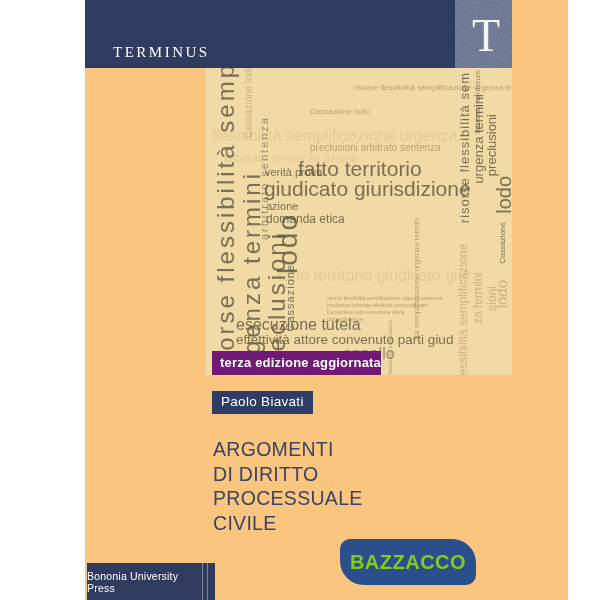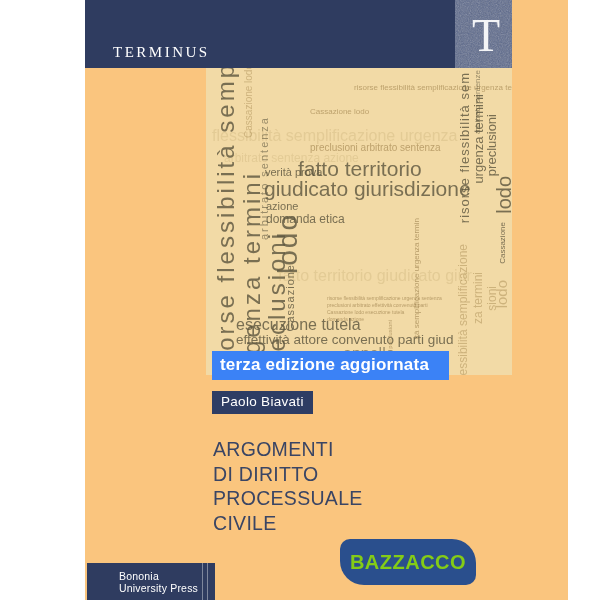--- a/index.html
+++ b/index.html
@@ -60,38 +60,38 @@
   .w29{left:72px;top:200px;font-size:16px;}
   .w30{left:121px;top:228px;font-size:5px;}
   .w31{left:121px;top:235px;font-size:5px;}
   .w32{left:121px;top:242px;font-size:5px;}
   .w33{left:121px;top:249px;font-size:5px;}
   .w34{left:207px;top:150px;font-size:8px;}
   .w35{left:38px;top:-4px;font-size:10px;}
   .w36{left:181px;top:252px;font-size:6px;}
 
   
-  .edition-badge{position:absolute;left:127px;top:351px;background:#3b82f6;color:#fff;
-        font-size:17px;font-weight:bold;padding:4px 20px 5px 8px;letter-spacing:0.2px;}
+  .edition-badge{position:absolute;left:127px;top:351px;background:#701a75;color:#fff;
+        font-size:13px;font-weight:bold;padding:4px 0 5px 8px;letter-spacing:0.2px;}
   .author-badge{position:absolute;left:127px;top:391px;background:#2E3D64;color:#fff;
         font-size:13.5px;padding:3px 9px 5px 9px;letter-spacing:0.3px;}
 
   
   .title{position:absolute;left:128px;top:437px;color:#3A4564;font-size:19.5px;
          line-height:24.5px;letter-spacing:0.3px;font-weight:400;}
 
   
   .brand{position:absolute;left:255px;top:539px;width:136px;height:46px;background:#2A4F8D;
          border-radius:10px 24px 10px 24px;display:flex;align-items:center;justify-content:center;}
   .brand span{color:#84cc16;font-weight:bold;font-size:20px;letter-spacing:0.5px;}
 
   
   .publisher{position:absolute;left:2px;top:563px;width:128px;height:37px;background:#2F3C60;
              display:flex;align-items:center;justify-content:center;}
-  .publisher .pub-label{color:#fff;font-size:10.5px;padding-right:14px;letter-spacing:0.2px;margin-left:32px;}
+  .publisher .pub-label{color:#fff;font-size:10.5px;padding-right:14px;letter-spacing:0.2px;}
   .stripe{position:absolute;top:0;bottom:0;width:1.5px;background:rgba(255,255,255,0.38);}
   .stripe.s1{right:7px;}
   .stripe.s2{right:12px;}
 </style>
 </head>
 <body>
 
 <div class="canvas">
   <div class="cover">
 

